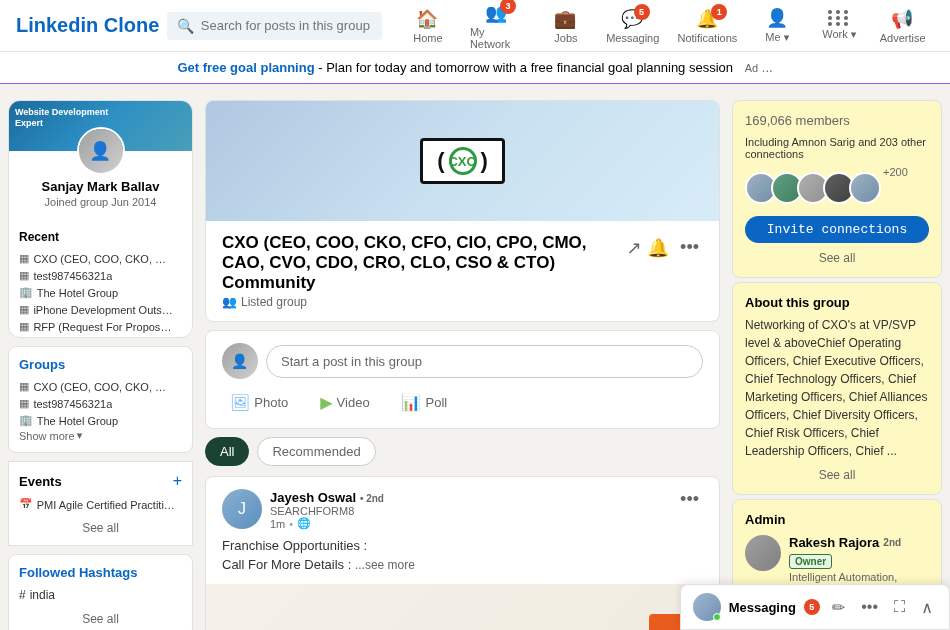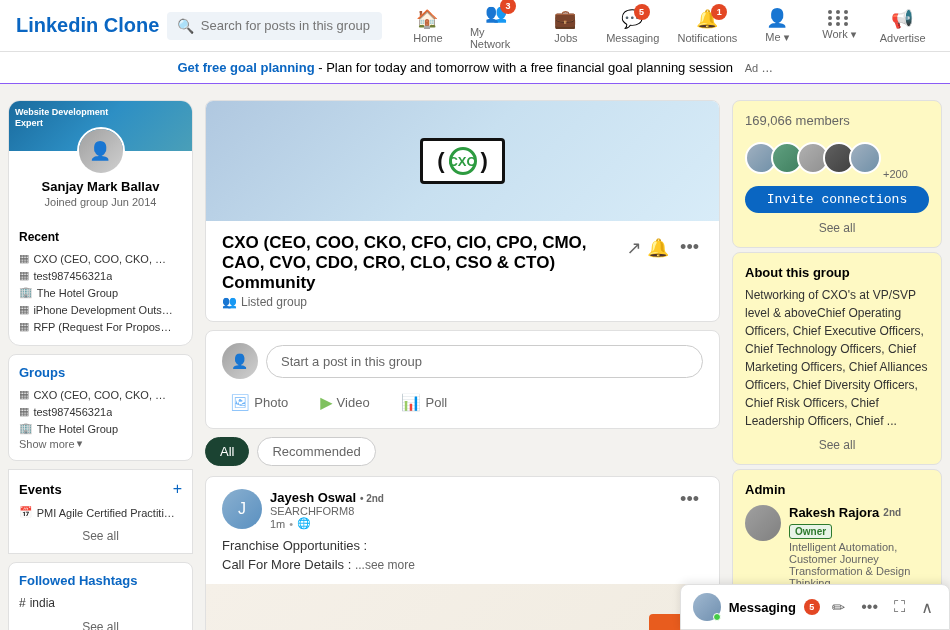--- a/index.html
+++ b/index.html
@@ -32,21 +32,21 @@
     .left-sidebar { width: 185px; flex-shrink: 0; }
     .sidebar-profile-card { background: #fff; border: 1px solid #e0e0e0; border-radius: 12px; overflow: hidden; margin-bottom: 8px; }
     .sidebar-bg { height: 50px; background: linear-gradient(135deg, #1a6b9e 0%, #2d8fc4 50%, #4a9fb8 100%); position: relative; }
     .sidebar-bg-text { position: absolute; top: 6px; left: 6px; color: #fff; font-size: 9px; font-weight: 700; line-height: 1.2; }
     .sidebar-avatar { width: 48px; height: 48px; border-radius: 50%; border: 2px solid #fff; position: absolute; bottom: -24px; left: 50%; transform: translateX(-50%); background: #c0c0c0; overflow: hidden; }
     .sidebar-avatar-inner { width: 100%; height: 100%; background: linear-gradient(135deg, #a0a0a0, #d0d0d0); display: flex; align-items: center; justify-content: center; color: #fff; font-size: 18px; }
     .sidebar-profile-info { padding: 28px 10px 10px; text-align: center; }
     .sidebar-name { font-weight: 600; font-size: 13px; color: #000; }
     .sidebar-joined { font-size: 11px; color: #666; margin-top: 2px; }
 
-    .sidebar-section { margin-top: 12px; padding: 0 10px 10px; }
+    .sidebar-section { margin-top: 12px; padding: 0 10px 2px; }
     .sidebar-section-title { font-size: 12px; font-weight: 600; color: #000; margin-bottom: 6px; }
     .sidebar-item-list { list-style: none; }
     .sidebar-item-list li { font-size: 11px; color: #333; padding: 2px 0; display: flex; align-items: center; gap: 4px; cursor: pointer; white-space: nowrap; overflow: hidden; text-overflow: ellipsis; }
     .sidebar-item-icon { font-size: 11px; color: #666; flex-shrink: 0; }
     .sidebar-item-text { overflow: hidden; text-overflow: ellipsis; white-space: nowrap; max-width: 140px; }
 
     .sidebar-groups { background: #fff; border: 1px solid #e0e0e0; border-radius: 8px; padding: 10px; margin-top: 8px; }
     .sidebar-groups-title { font-size: 13px; font-weight: 700; color: #0a66c2; margin-bottom: 6px; }
     .show-more { font-size: 11px; color: #666; cursor: pointer; display: flex; align-items: center; gap: 2px; }
 
@@ -374,21 +374,22 @@
         </div>
 
       </div>
     </div>
   </main>
 
   <aside class="right-sidebar">
 
     <div class="right-card">
       <div class="right-card-title">169,066 members</div>
-      <div style="display:flex; align-items:flex-end;">
+      <div style="font-size:11px; color:#333; margin-bottom:6px;">Including Amnon Sarig and 203 other connections</div>
+      <div style="display:flex; align-items:flex-start;">
         <div class="member-avatars">
           <div class="member-avatar"></div>
           <div class="member-avatar green"></div>
           <div class="member-avatar gray"></div>
           <div class="member-avatar dark"></div>
           <div class="member-avatar"></div>
         </div>
         <span class="member-count">+200</span>
       </div>
       <button class="invite-btn">Invite connections</button>

